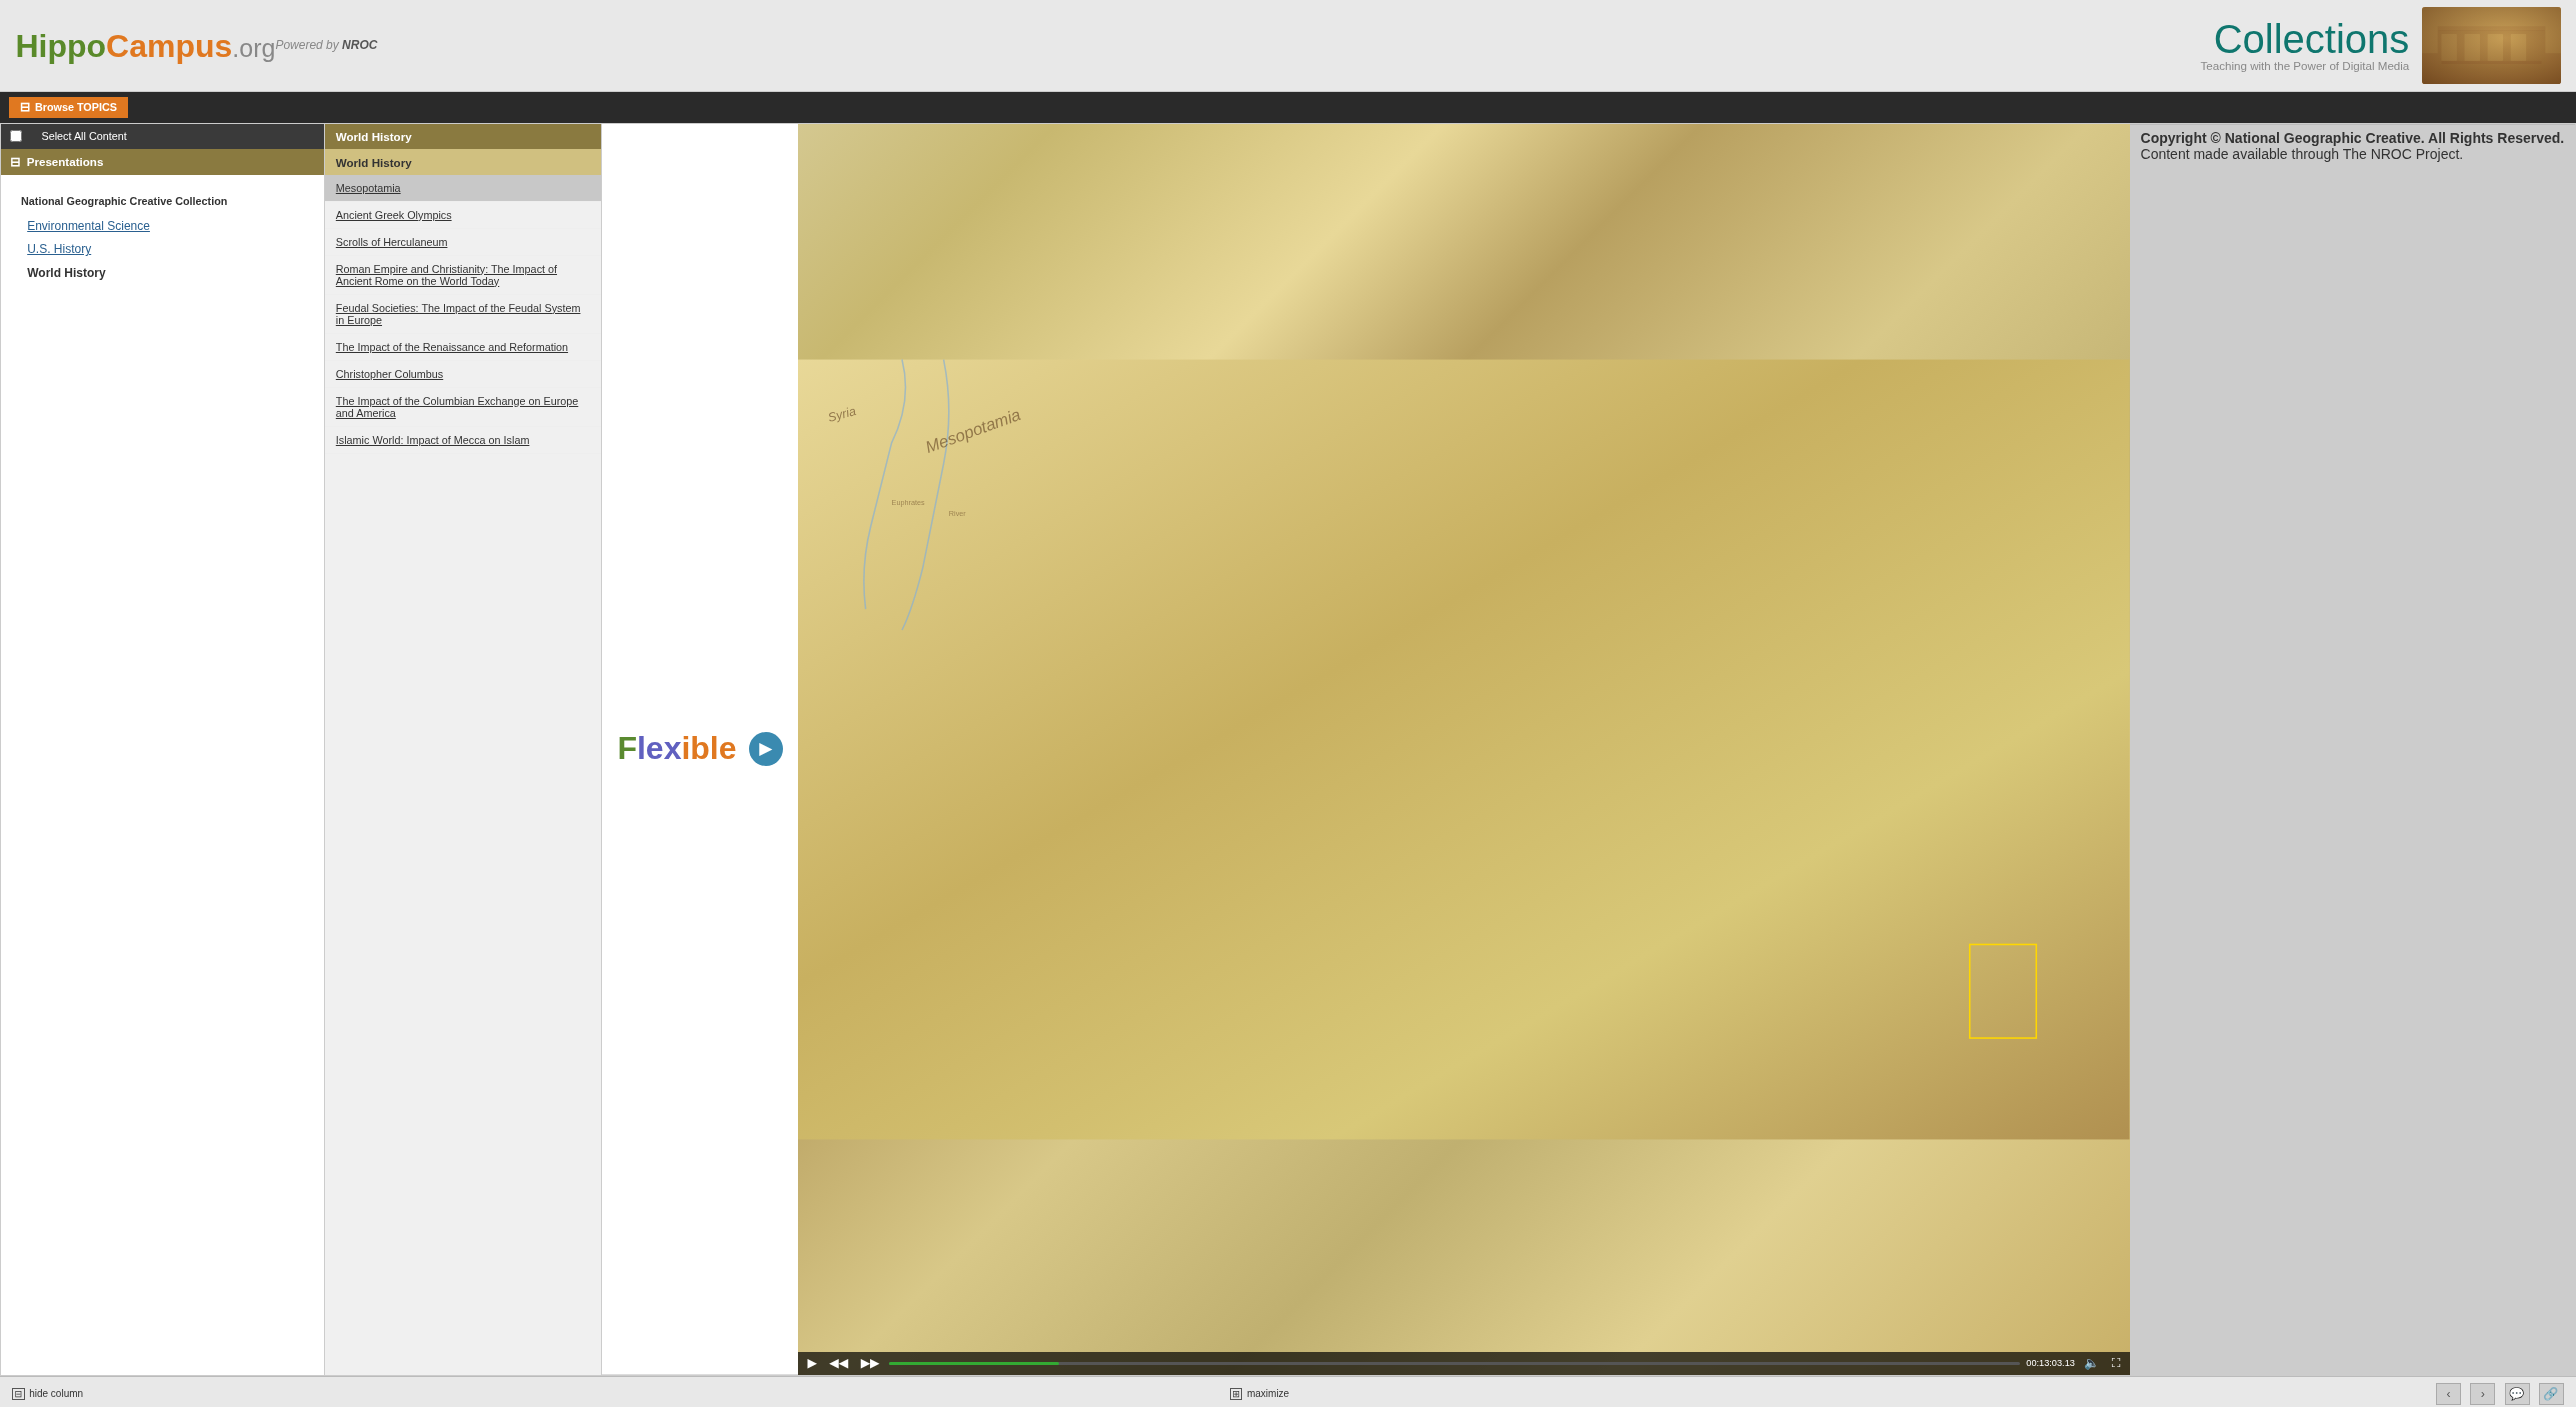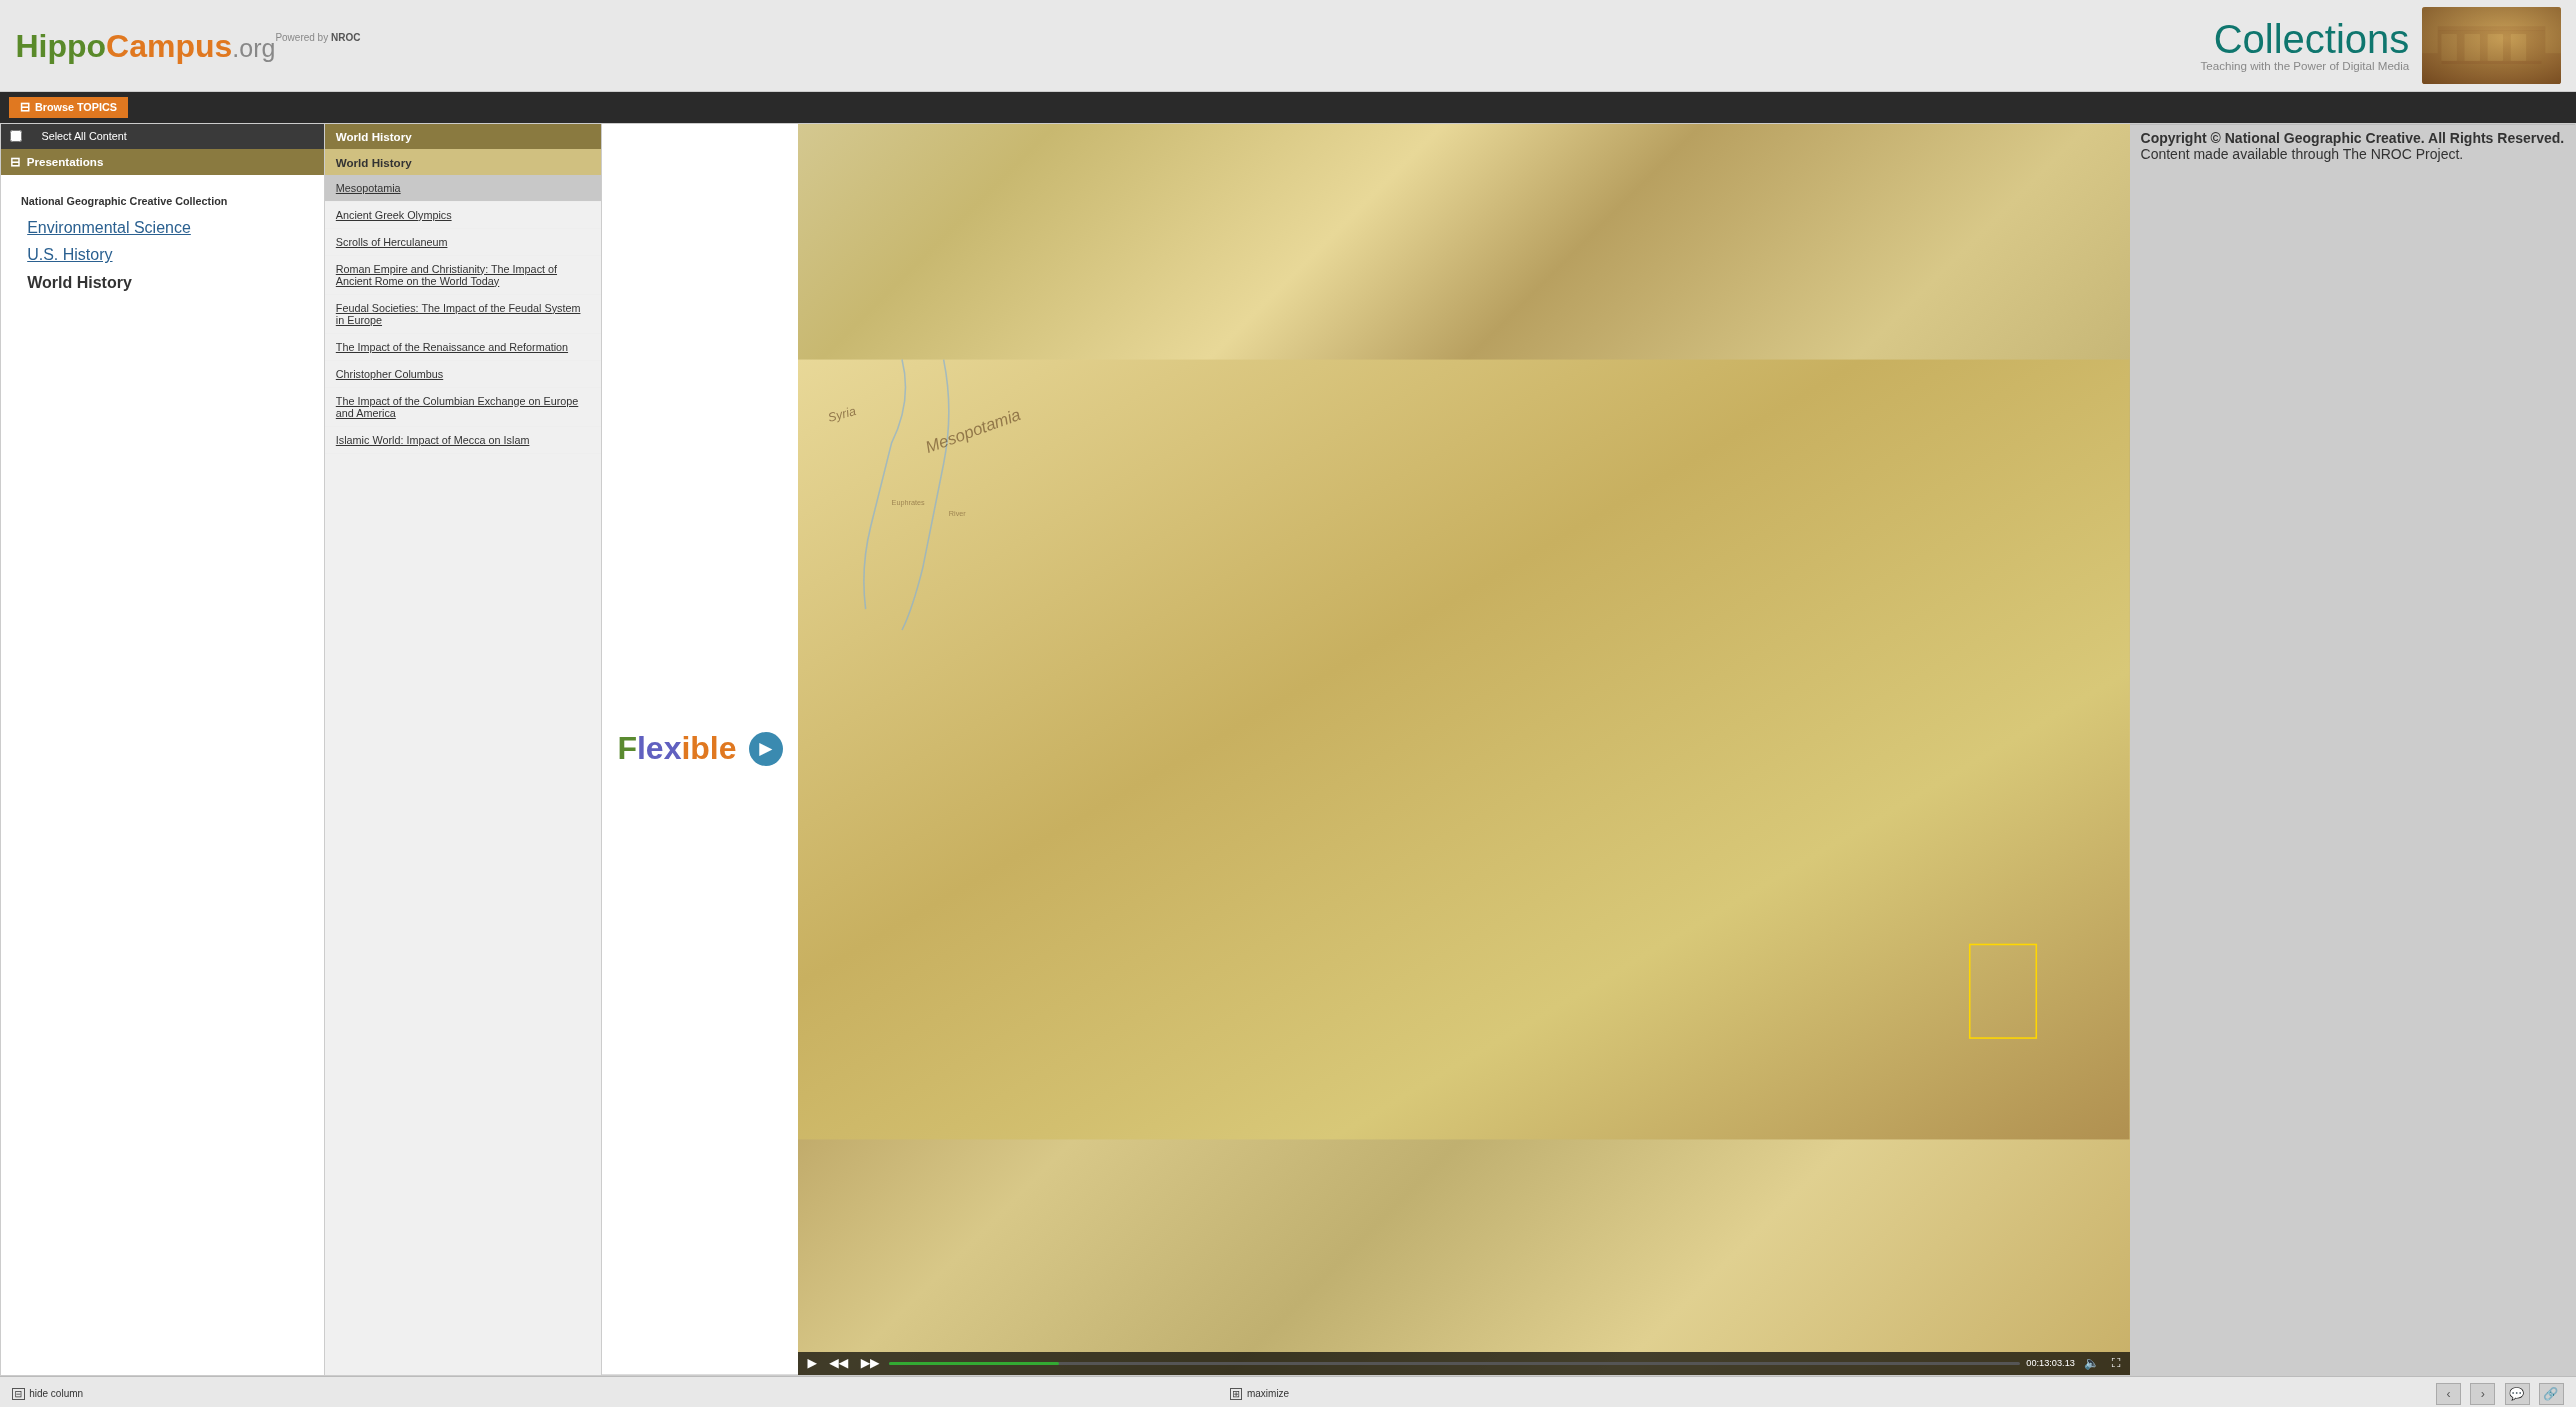--- a/index.html
+++ b/index.html
@@ -13,21 +13,21 @@
       background: #e8e8e8;
       border-bottom: 1.5px solid #ccc;
       padding: 7.7px 15.4px;
       height: 92px;
     }
     #logo-area { display: flex; flex-direction: row; }
     #logo-text { font-size: 32px; font-weight: bold; line-height: 1; }
     #logo-hippo { color: #5a8a2a; }
     #logo-campus { color: #e07820; }
     #logo-org { color: #888; font-size: 25px; font-weight: normal; }
-    #logo-powered { color: #888; font-size: 10px; text-align: center; margin-top: 2px; }
+    #logo-powered { color: #888; font-size: 12px; text-align: center; margin-top: 8px; font-style: italic; }
     #logo-nroc { color: #555; font-weight: bold; }
 
     #collections-area {
       display: flex;
       align-items: center;
       gap: 12.3px;
     }
     #collections-text-block { text-align: right; }
     #collections-title { font-size: 40px; color: #0f766e; font-weight: 300; line-height: 1; }
     #collections-subtitle { font-size: 11.6px; color: #888; }
@@ -115,21 +115,21 @@
     }
     #sidebar-collection-title {
       font-weight: bold;
       font-size: 10.8px;
       margin-bottom: 7.7px;
       color: #333;
     }
     .sidebar-item {
       padding: 4.6px 6.2px;
       cursor: pointer;
-      font-size: 16px;
+      font-size: 12px;
       color: #2a6090;
       display: block;
     }
     .sidebar-item.active { font-weight: bold; color: #333; text-decoration: none; }
 
     
     #middle-panel {
       width: 277px;
       min-width: 262px;
       border-right: 0.8px solid #ccc;

